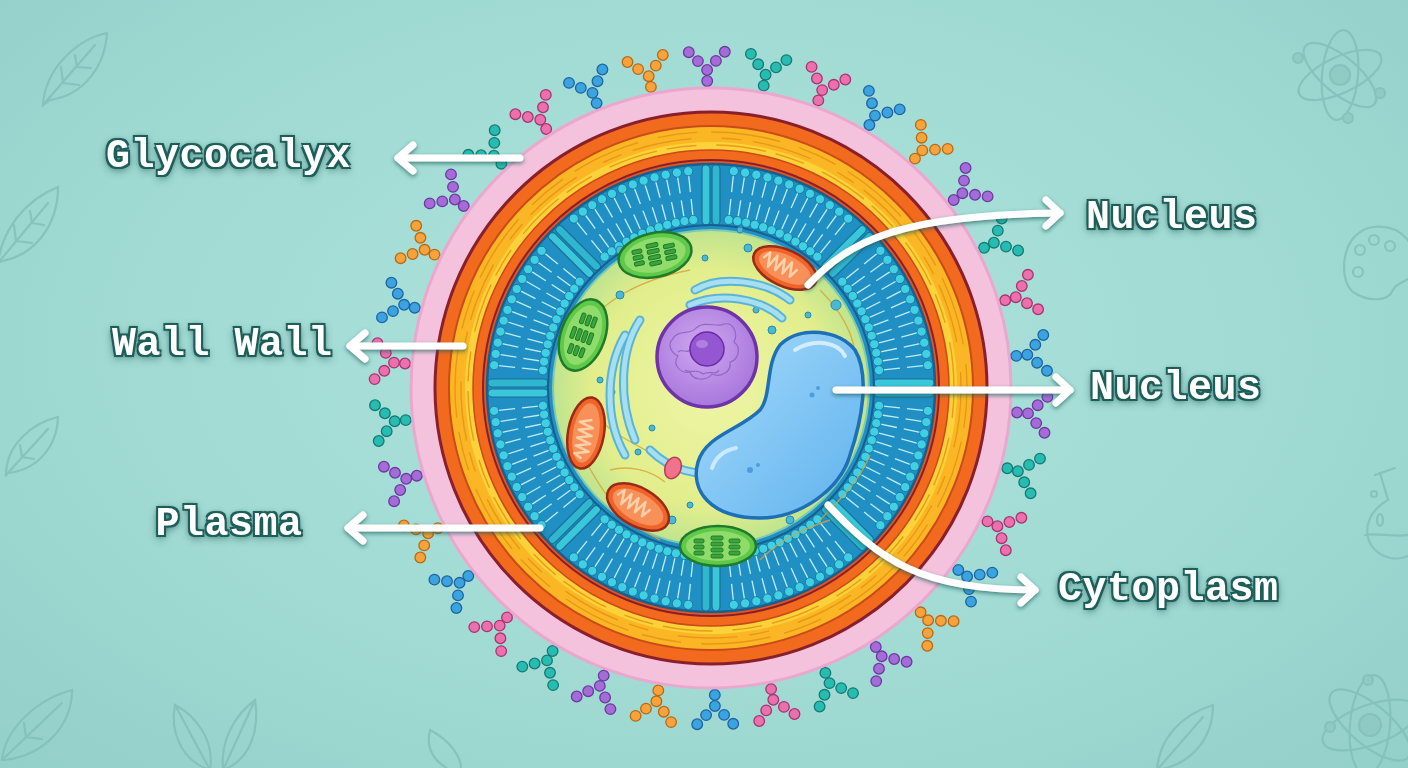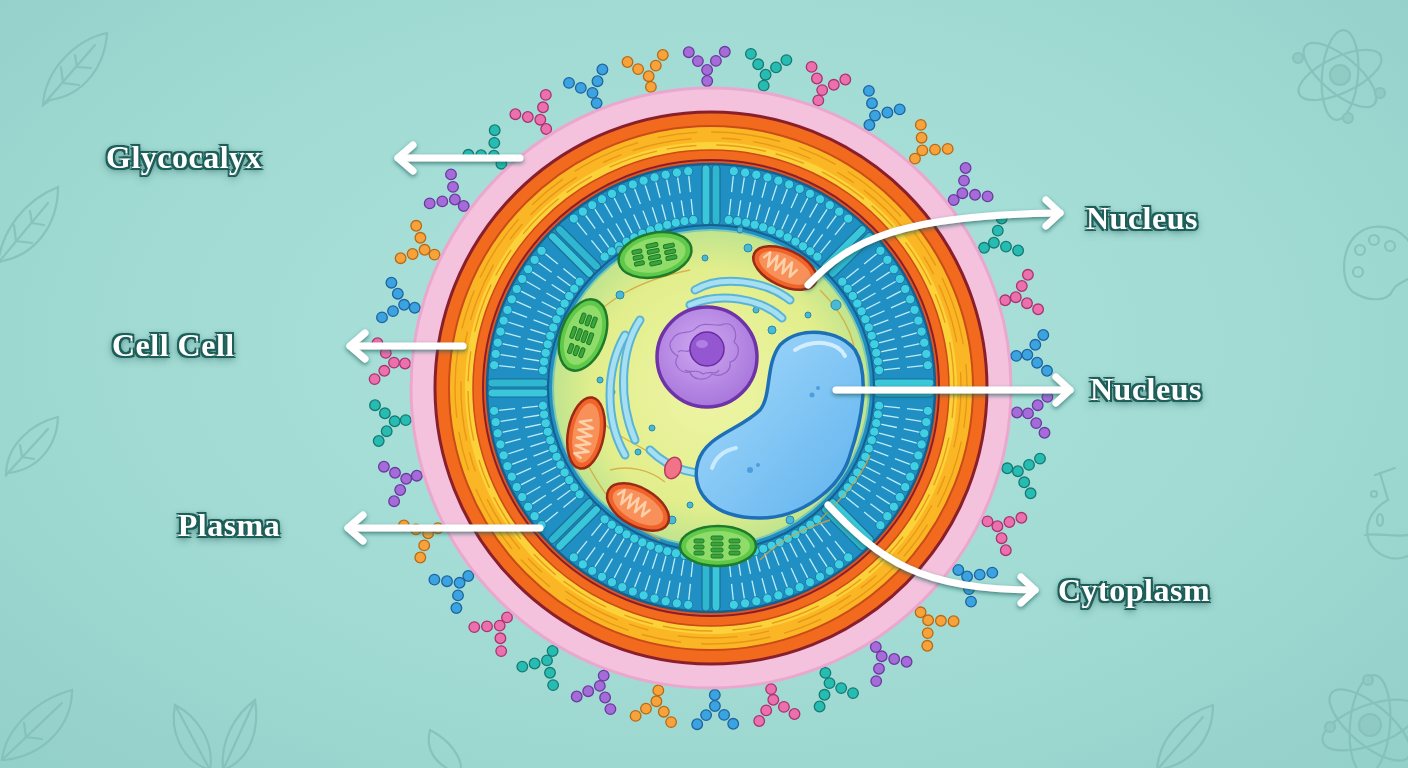--- a/index.html
+++ b/index.html
@@ -5,23 +5,23 @@
   html, body { margin: 0; padding: 0; }
   body {
     width: 1408px; height: 768px; overflow: hidden; position: relative;
     background: radial-gradient(ellipse at 50% 45%, #aee3dd 0%, #a1dbd4 55%, #93d0c9 100%);
     font-family: "DejaVu Sans", "Liberation Sans", sans-serif;
   }
   #stage { position: absolute; left: 0; top: 0; width: 1408px; height: 768px; }
   .label {
     position: absolute;
     color: #ffffff;
-    font-family: Liberation Serif, serif;
+    font-family: Liberation Mono, monospace;
     font-weight: bold;
-    font-size: 32px;
+    font-size: 40px;
     line-height: 46px;
     letter-spacing: 0.5px;
     white-space: nowrap;
     text-shadow:
       0 0 2px #1f5f5a, 0 0 4px #1f5f5a, 2px 2px 0 #1f5f5a, -2px 2px 0 #1f5f5a,
       2px -2px 0 #1f5f5a, -2px -2px 0 #1f5f5a, 0 3px 8px rgba(20,70,65,0.75);
   }
   .label.multi { text-align: center; }
 </style>
 </head>
@@ -1001,19 +1001,19 @@
         <path d="M1056,377 L1070,390 L1056,403"></path>
     </g>
     <g>
       <path d="M828,505 C880,560 920,590 1035,590"></path>
         <path d="M1021,577 L1035,590 L1021,603"></path>
     </g>
   </g>
 </svg>
 
 <div class="label" style="left:106px; top:134px;">Glycocalyx</div>
-<div class="label" style="left:112px; top:322px;">Cell Cell</div>
+<div class="label" style="left:112px; top:322px;">Wall Wall</div>
 <div class="label multi" style="left:96px; top:502px; width:266px;text-align:center;">
   <div>Plasma</div>
 </div>
 <div class="label" style="left:1086px; top:195px;">Nucleus</div>
 <div class="label" style="left:1090px; top:366px;">Nucleus</div>
 <div class="label" style="left:1058px; top:567px;">Cytoplasm</div>
 
 </body></html>

